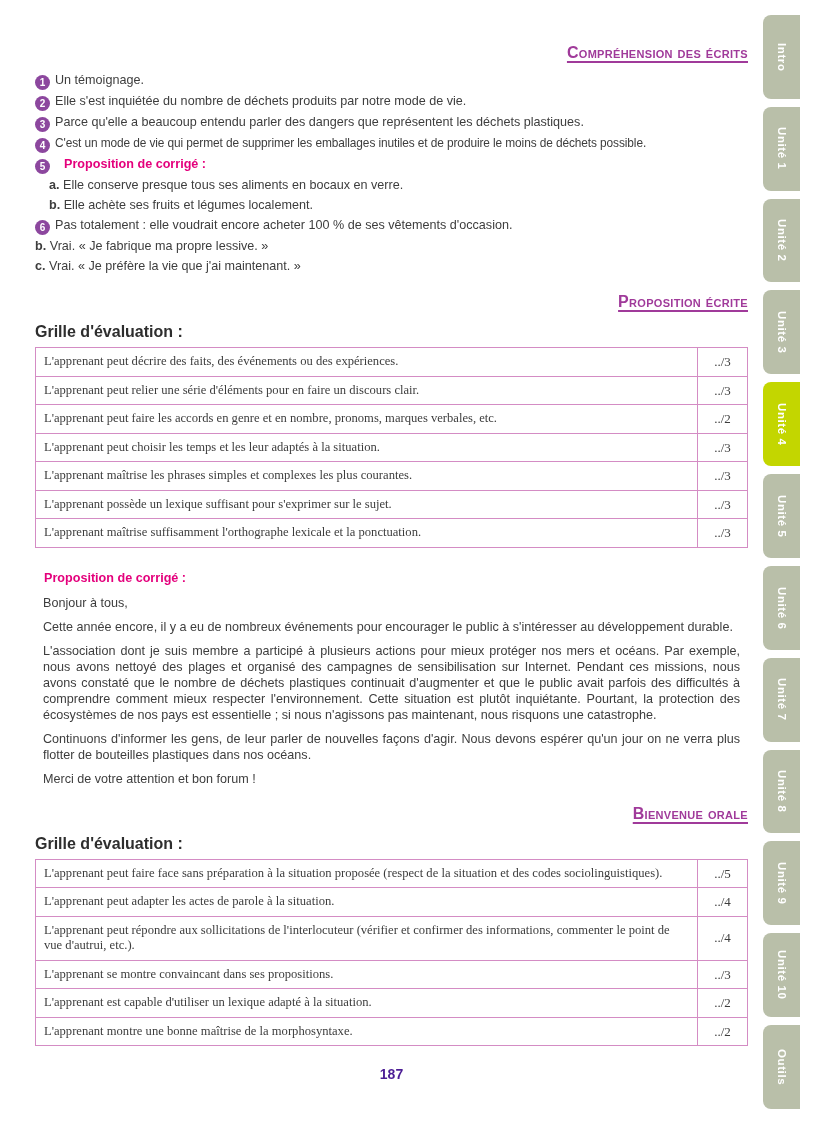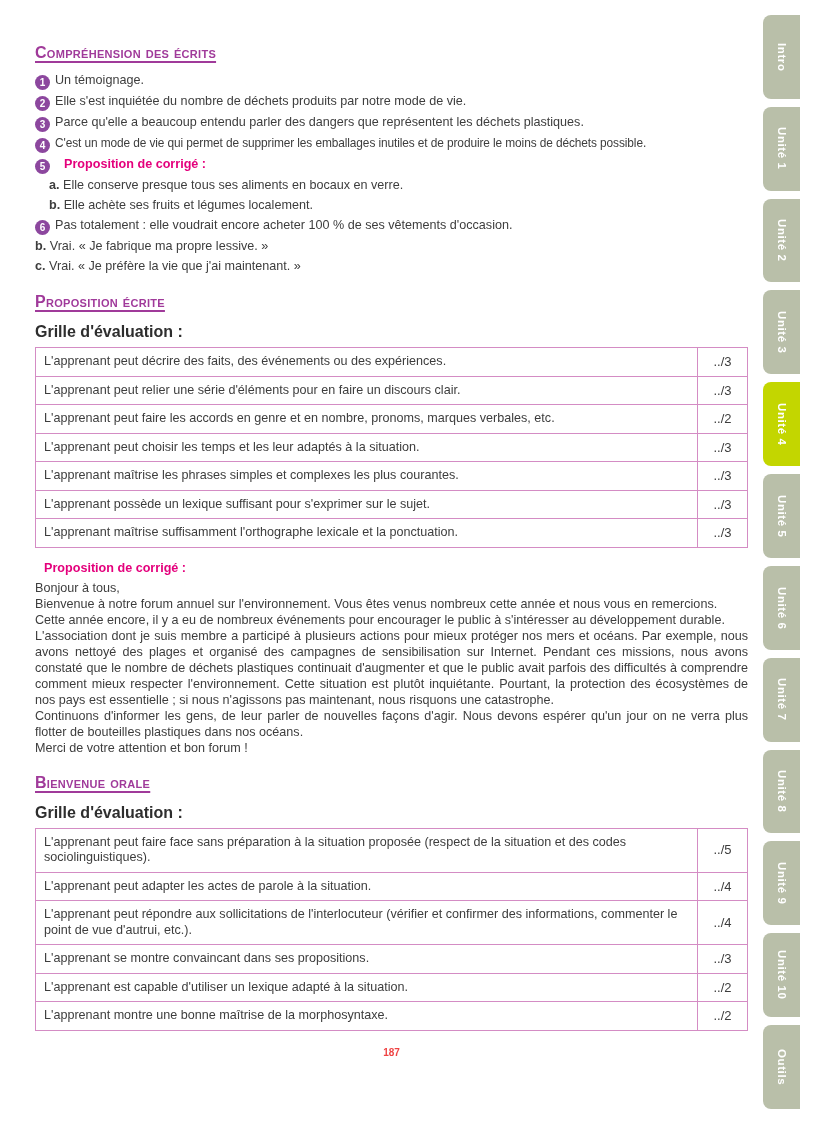--- a/index.html
+++ b/index.html
@@ -20,20 +20,21 @@
   .heading {
     color:#a03a9a;
     font-weight:bold;
     font-size:16px;
     font-variant:small-caps;
     letter-spacing:.3px;
     text-decoration:underline;
     text-decoration-thickness:1.5px;
     text-underline-offset:3px;
     margin:0 0 9px 0;
+    text-align:right;
   }
   .heading.spaced { margin-top:18px; }
   .items { margin-bottom:2px; }
   .item, .cont-line, .subitem {
     font-size:12.6px;
     line-height:18px;
     margin:0 0 2px 0;
   }
   .item.fit .itext { font-size:11.9px; letter-spacing:-0.1px; }
   .subitem { padding-left:14px; }
@@ -62,47 +63,48 @@
   b.letter { font-weight:bold; }
   .grid-label {
     font-weight:bold;
     font-size:16px;
     color:#2e2e2e;
     margin:12px 0 6px 0;
   }
   table.grid {
     width:100%;
     border-collapse:collapse;
-    margin-bottom:6px;
+    margin-bottom:20px;
+    font-family:Liberation Serif, serif;
   }
   table.grid td {
     border:1px solid #d48cc4;
     padding:6px 8px;
     font-size:12.6px;
     line-height:15.5px;
     color:#3d3d3d;
     vertical-align:middle;
   }
   table.grid td.score {
     width:50px;
     text-align:center;
     font-size:13px;
   }
   .para {
-    margin:0;
+    margin:8px;
     font-size:12.6px;
     line-height:16px;
     text-align:justify;
   }
   .page-number {
     margin-top:16px;
     text-align:center;
     font-weight:bold;
-    font-size:10px;
-    color:#ef4444;
+    font-size:14px;
+    color:#4c1d95;
   }
   .tabs {
     position:absolute;
     right:28px; top:15px;
     width:37px; height:1094px;
     display:flex;
     flex-direction:column;
     gap:8px;
   }
   .tab {
@@ -195,21 +197,20 @@
             <td class="desc">L'apprenant maîtrise suffisamment l'orthographe lexicale et la ponctuation.</td>
             <td class="score">../3</td>
           </tr>
     </tbody>
       </table>
 
     <div class="pink-block">
       <span class="pink-label">Proposition de corrigé&nbsp;:</span>
     </div>
     <p class="para">Bonjour à tous,</p>
-    <p class="para">Bienvenue à notre forum annuel sur l'environnement. Vous êtes venus nombreux cette année et nous vous en remercions.</p>
     <p class="para">Cette année encore, il y a eu de nombreux événements pour encourager le public à s'intéresser au développement durable.</p>
     <p class="para">L'association dont je suis membre a participé à plusieurs actions pour mieux protéger nos mers et océans. Par exemple, nous avons nettoyé des plages et organisé des campagnes de sensibilisation sur Internet. Pendant ces missions, nous avons constaté que le nombre de déchets plastiques continuait d'augmenter et que le public avait parfois des difficultés à comprendre comment mieux respecter l'environnement. Cette situation est plutôt inquiétante. Pourtant, la protection des écosystèmes de nos pays est essentielle&nbsp;; si nous n'agissons pas maintenant, nous risquons une catastrophe.</p>
     <p class="para">Continuons d'informer les gens, de leur parler de nouvelles façons d'agir. Nous devons espérer qu'un jour on ne verra plus flotter de bouteilles plastiques dans nos océans.</p>
     <p class="para">Merci de votre attention et bon forum&nbsp;!</p>
 
     <h2 class="heading spaced">Bienvenue orale</h2>
     <div class="grid-label">Grille d'évaluation&nbsp;:</div>
 
     <table class="grid">
       <tbody>

